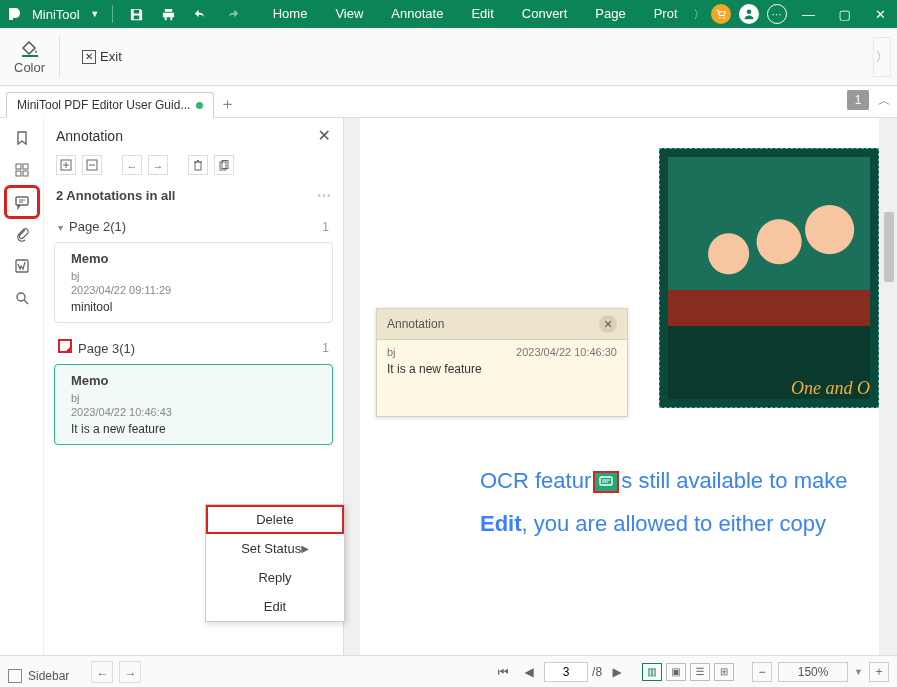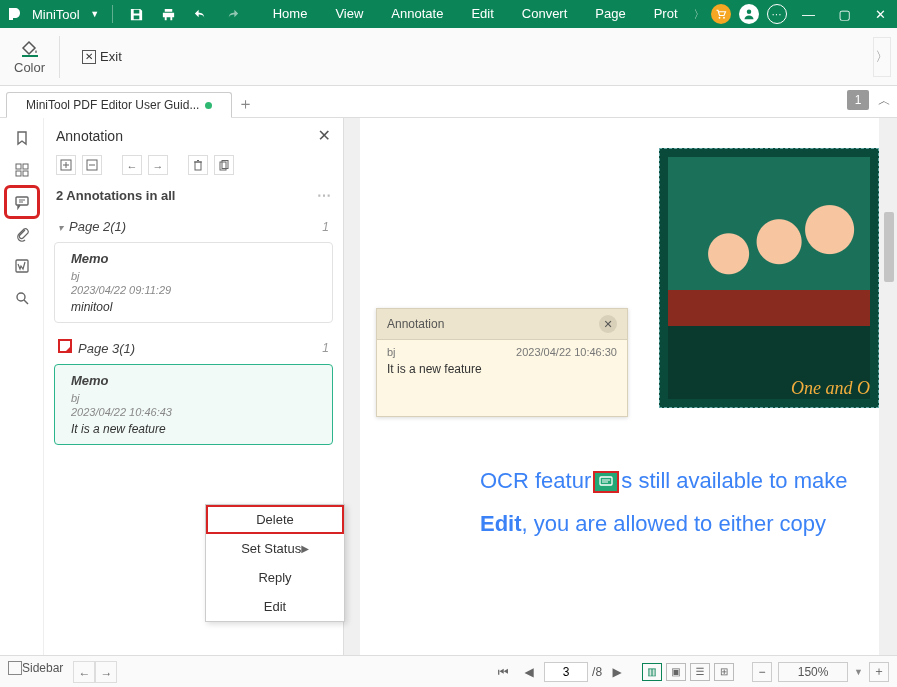--- a/index.html
+++ b/index.html
@@ -25,42 +25,42 @@
   .ribbon-group { display: flex; flex-direction: column; align-items: center; justify-content: center; padding: 0 14px; height: 100%; }
   .ribbon-icon { font-size: 20px; color:#444; }
   .ribbon-label { font-size: 13px; color:#555; margin-top:2px; }
   .ribbon-sep { width:1px; height:42px; background:#e0e0e0; }
   .exit-btn { display:flex; align-items:center; gap:4px; padding: 4px 8px; font-size:13px; color:#333; }
   .exit-btn .x { border:1px solid #555; width:14px; height:14px; display:flex; align-items:center; justify-content:center; font-size:10px; line-height:1; }
   .ribbon-chevron { position:absolute; right:6px; top:50%; transform:translateY(-50%); width:18px; height:40px; display:flex; align-items:center; justify-content:center; border:1px solid #e8e8e8; color:#888; cursor:pointer; }
 
   
   .tabrow { height: 32px; border-bottom:1px solid #ddd; display:flex; align-items:flex-end; padding-left:6px; position:relative; }
-  .file-tab { height:26px; border:1px solid #ccc; border-bottom:1px solid #fff; border-radius:3px 3px 0 0; background:#fff; padding:0 19px; display:flex; align-items:center; gap:6px; font-size:12px; color:#333; margin-bottom:-1px; }
+  .file-tab { height:26px; border:1px solid #ccc; border-bottom:1px solid #fff; border-radius:3px 3px 0 0; background:#fff; padding:0 10px; display:flex; align-items:center; gap:6px; font-size:12px; color:#333; margin-bottom:-1px; }
   .file-tab .dot { width:7px; height:7px; border-radius:4px; background:#2eb872; }
   .add-tab { width:26px; height:26px; display:flex; align-items:center; justify-content:center; color:#888; font-size:16px; cursor:pointer; }
   .page-badge { position:absolute; right:28px; top:4px; width:22px; height:20px; background:#999; color:#fff; font-size:12px; display:flex; align-items:center; justify-content:center; border-radius:2px; }
   .collapse-caret { position:absolute; right:6px; top:6px; color:#666; cursor:pointer; }
 
   
   .workspace { position:absolute; top:118px; bottom:32px; left:0; right:0; display:flex; }
   .leftrail { width:44px; background:#fff; border-right:1px solid #eee; display:flex; flex-direction:column; align-items:center; padding-top:6px; gap:4px; }
   .rail-btn { width:30px; height:28px; display:flex; align-items:center; justify-content:center; color:#666; font-size:16px; cursor:pointer; border-radius:3px; }
   .rail-btn.active { outline:3px solid #d72323; }
 
   .sidepanel { width:300px; border-right:1px solid #ddd; background:#fff; display:flex; flex-direction:column; }
   .sidepanel-header { display:flex; align-items:center; justify-content:space-between; padding:8px 12px; font-size:14px; color:#333; }
   .sidepanel-close { font-size:16px; color:#555; cursor:pointer; }
   .sidepanel-toolbar { display:flex; align-items:center; gap:6px; padding:2px 12px 8px; color:#666; }
   .sidepanel-toolbar .tb { width:20px; height:20px; display:flex; align-items:center; justify-content:center; border:1px solid #ddd; font-size:11px; cursor:pointer; }
   .sidepanel-toolbar .gap { width:8px; }
   .sidepanel-summary { padding:4px 12px 8px; display:flex; align-items:center; justify-content:space-between; font-weight:600; color:#444; font-size:13px; }
   .eye-off { color:#bbb; font-size:14px; }
 
-  .anno-scroll { overflow-y:auto; flex:1; padding:0 8px 12px;font-style:italic; }
+  .anno-scroll { overflow-y:auto; flex:1; padding:0 8px 12px; }
   .page-row { display:flex; align-items:center; justify-content:space-between; padding:8px 6px; font-size:13px; color:#444; }
   .page-row .caret { color:#888; margin-right:6px; font-size:10px; }
   .page-row .count { color:#999; font-size:12px; }
   .page-row.hl .icon-sq { width:14px; height:14px; border:2px solid #d72323; display:inline-block; margin-right:6px; position:relative; }
   .page-row.hl .icon-sq::after { content:""; position:absolute; right:-2px; bottom:-2px; width:0; height:0; border-left:8px solid transparent; border-bottom:8px solid #d72323; }
 
   .anno-card { border:1px solid #e2e2e2; border-radius:4px; padding:8px 16px; margin:0 2px; font-size:12px; color:#444; }
   .anno-card .title { font-weight:600; font-size:13px; margin-bottom:4px; }
   .anno-card .meta { color:#888; font-size:11px; margin-bottom:2px; }
   .anno-card .body { margin-top:4px; color:#333; }
@@ -87,21 +87,21 @@
 
   .doc-text { position:absolute; left:120px; top:342px; right:0; font-size:22px; color:#3b82f6; line-height:1.95; }
   .doc-text .bold { font-weight:700; }
   .note-icon { display:inline-flex; width:26px; height:22px; border:2px solid #d72323; background:#24a777; color:#fff; align-items:center; justify-content:center; font-size:13px; vertical-align:middle; margin:0 2px; }
 
   .vscroll { position:absolute; right:2px; top:4px; width:12px; bottom:4px; background:#f0f0f0; }
   .vscroll .thumb { position:absolute; left:1px; right:1px; top:90px; height:70px; background:#c4c4c4; border-radius:2px; }
 
   
   .statusbar { position:absolute; left:0; right:0; bottom:0; height:32px; border-top:1px solid #ddd; background:#fafafa; display:flex; align-items:center; padding:0 8px; font-size:12px; color:#555; gap:6px; }
-  .sb-left { display:flex; align-items:flex-start; }
+  .sb-left { display:flex; align-items:flex-end; gap:6px; }
   .sb-square { width:14px; height:14px; border:1px solid #888; }
   .sb-icon { width:22px; height:22px; border:1px solid #ddd; display:flex; align-items:center; justify-content:center; color:#666; cursor:pointer; }
   .sb-center { margin-left:auto; display:flex; align-items:center; gap:4px; }
   .page-input { width:44px; height:20px; border:1px solid #ccc; text-align:center; font-size:12px; }
   .view-icons { display:flex; gap:4px; margin-left:10px; }
   .view-icons .v { width:20px; height:18px; border:1px solid #bbb; display:flex; align-items:center; justify-content:center; font-size:10px; color:#666; cursor:pointer; }
   .view-icons .v.active { border-color:#0b8457; color:#0b8457; }
   .zoom { display:flex; align-items:center; gap:6px; margin-left:14px; }
   .zoom-btn { width:20px; height:20px; border:1px solid #ccc; display:flex; align-items:center; justify-content:center; cursor:pointer; }
   .zoom-val { width:70px; height:20px; border:1px solid #ccc; display:flex; align-items:center; justify-content:center; }

